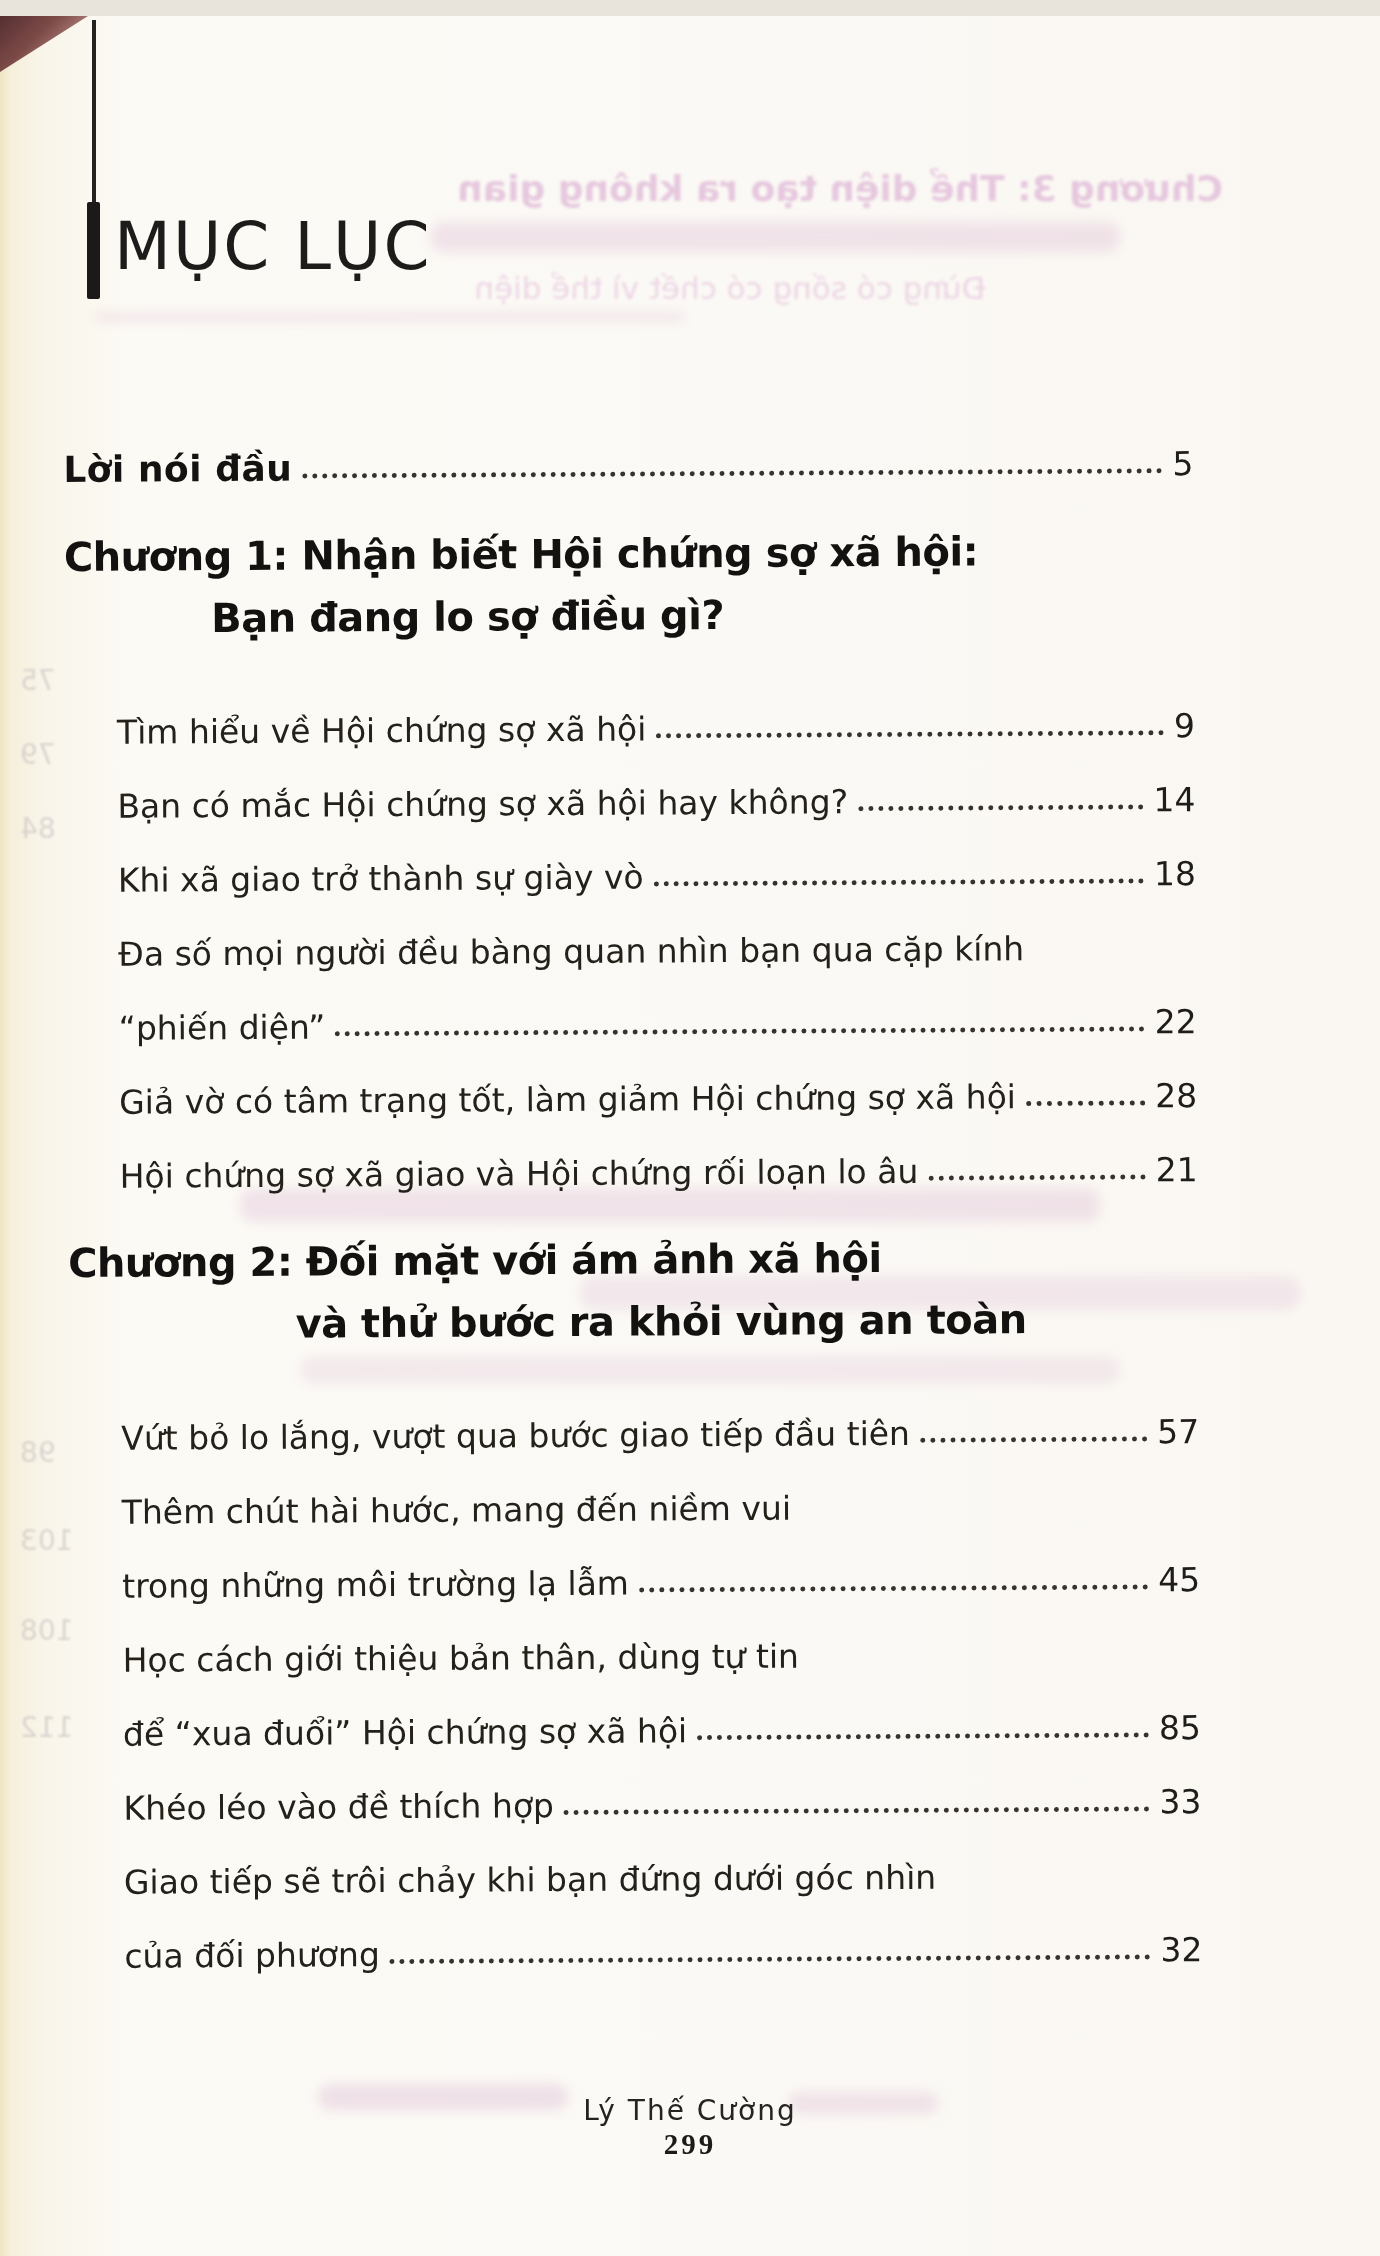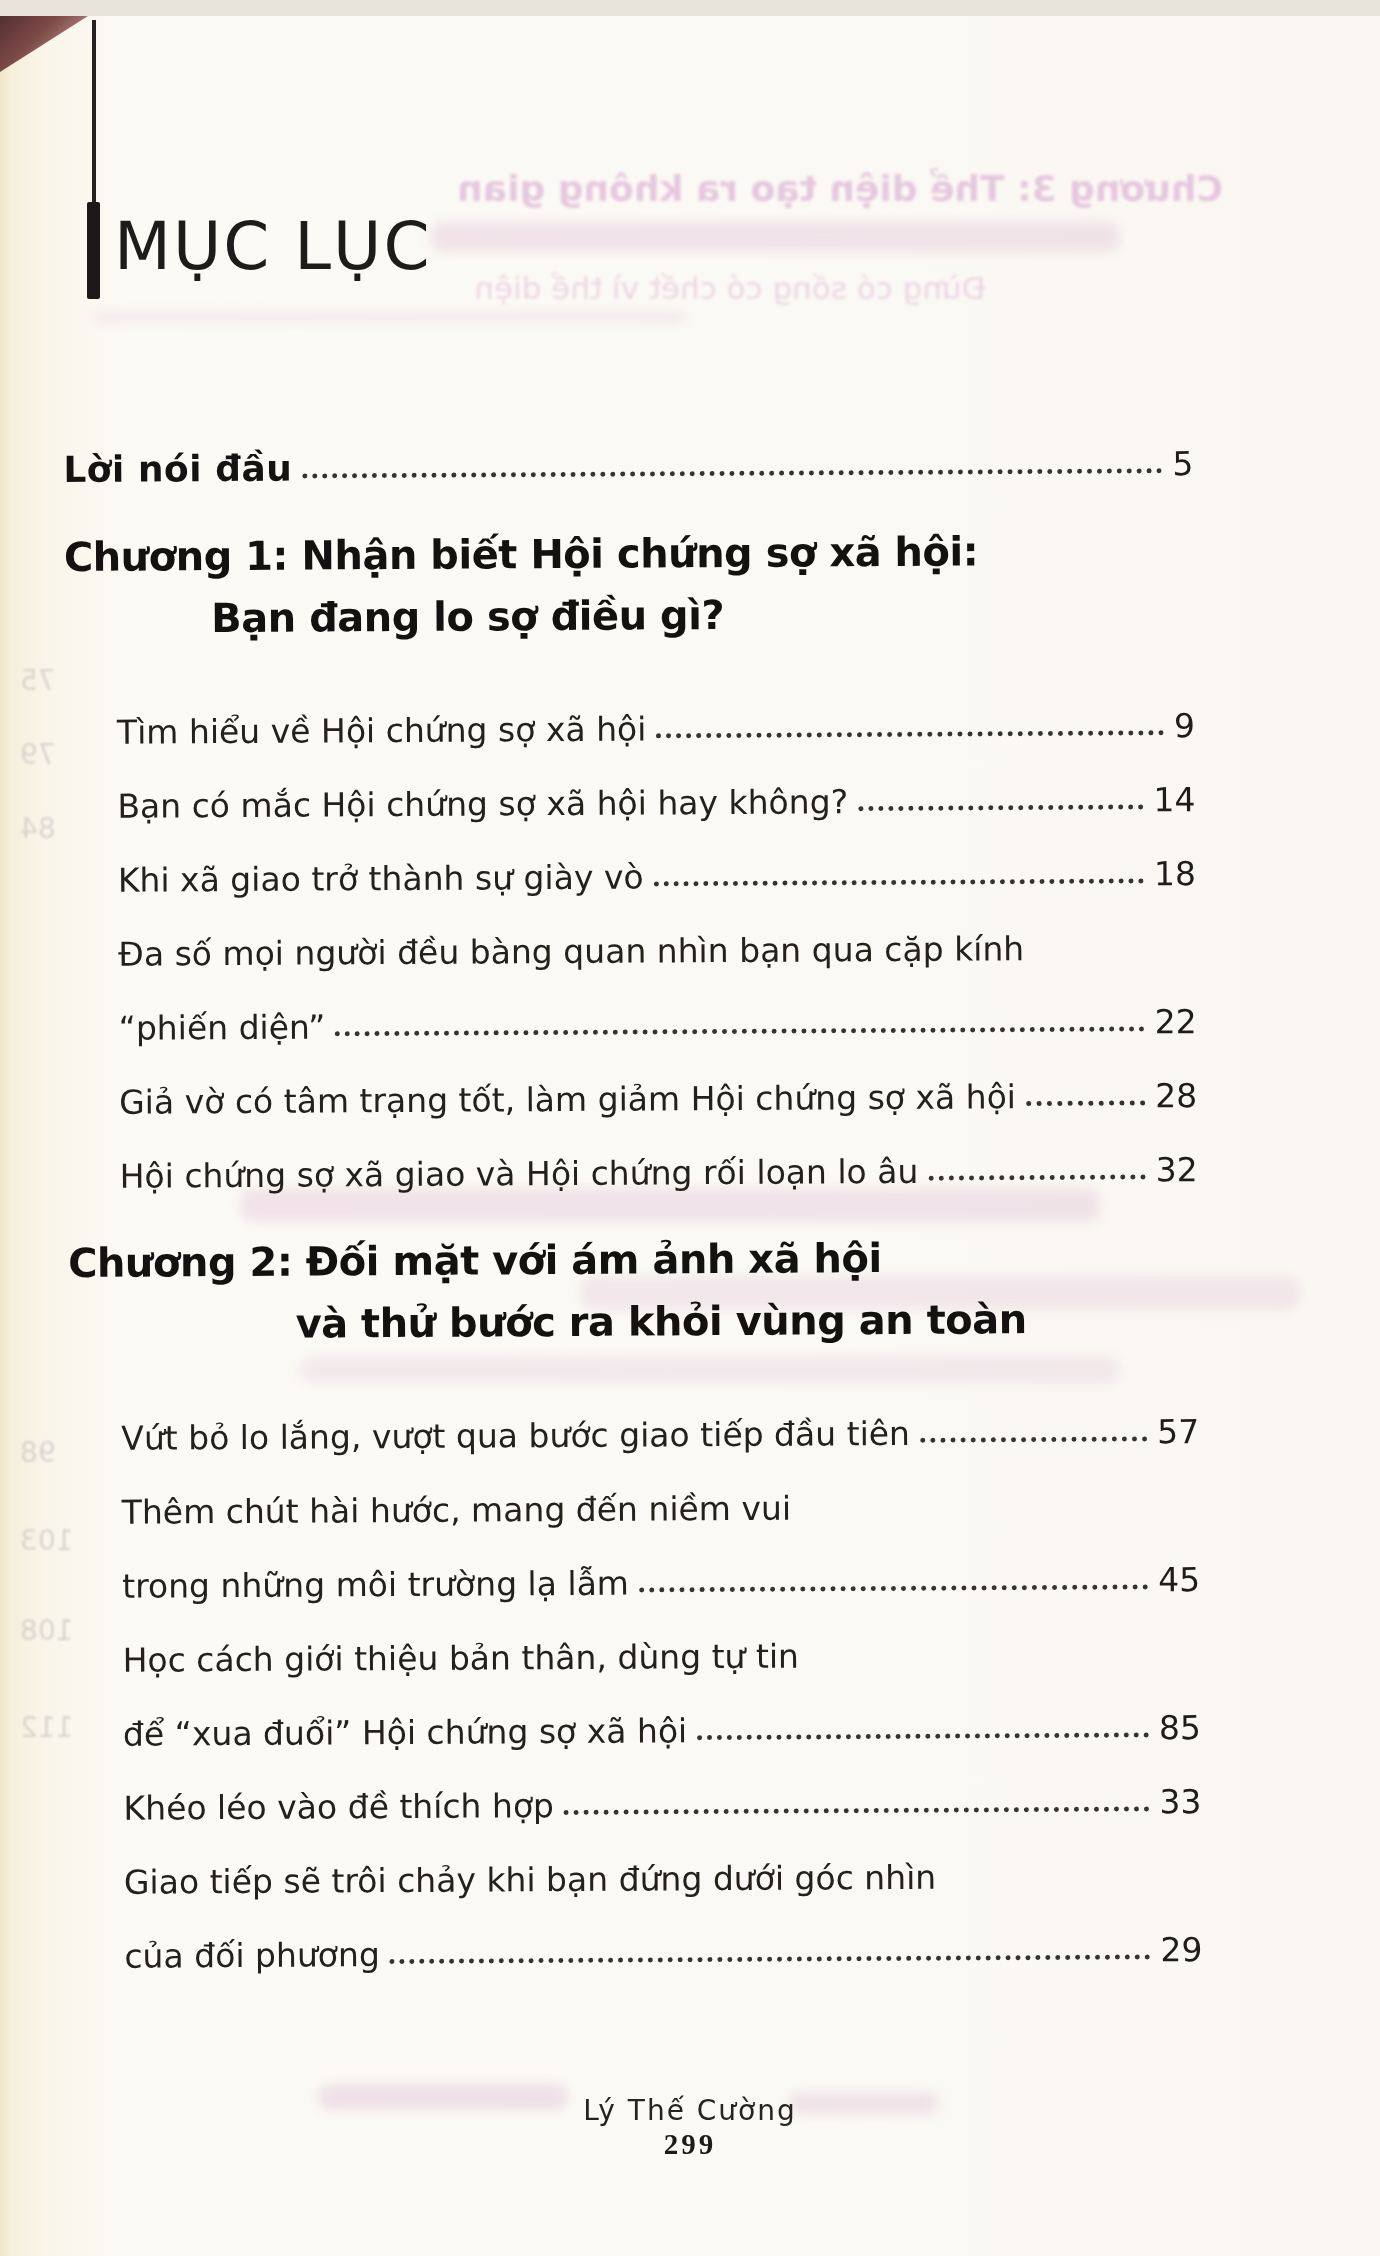--- a/index.html
+++ b/index.html
@@ -109,21 +109,21 @@
         <span class="pagenum">22</span>
       </div>
       <div class="toc-row entry">
         <span class="line-text">Giả vờ có tâm trạng tốt, làm giảm Hội chứng sợ xã hội</span>
         <span class="leader"></span>
         <span class="pagenum">28</span>
       </div>
       <div class="toc-row entry">
         <span class="line-text">Hội chứng sợ xã giao và Hội chứng rối loạn lo âu</span>
         <span class="leader"></span>
-        <span class="pagenum">32</span>
+        <span class="pagenum">21</span>
       </div>
       <div class="chapter-heading">
         <span class="h-line">Chương 2: Đối mặt với ám ảnh xã hội</span>
         <span class="h-line h-line-2 ch1">và thử bước ra khỏi vùng an toàn</span>
       </div>
       <div class="toc-row entry">
         <span class="line-text">Vứt bỏ lo lắng, vượt qua bước giao tiếp đầu tiên</span>
         <span class="leader"></span>
         <span class="pagenum">57</span>
       </div>
@@ -147,21 +147,21 @@
         <span class="line-text">Khéo léo vào đề thích hợp</span>
         <span class="leader"></span>
         <span class="pagenum">33</span>
       </div>
       <div class="toc-row entry">
         <span class="line-text">Giao tiếp sẽ trôi chảy khi bạn đứng dưới góc nhìn</span>
       </div>
       <div class="toc-row entry">
         <span class="line-text">của đối phương</span>
         <span class="leader"></span>
-        <span class="pagenum">29</span>
+        <span class="pagenum">32</span>
       </div>
     </div>
 
   <div class="footer-author">Lý Thế Cường</div>
   <div class="footer-page">299</div>
 
 <span class="ghost-num" style="top: 648px;">75</span>
     <span class="ghost-num" style="top: 722px;">79</span>
     <span class="ghost-num" style="top: 796px;">84</span>
     <span class="ghost-num" style="top: 1420px;">98</span>

